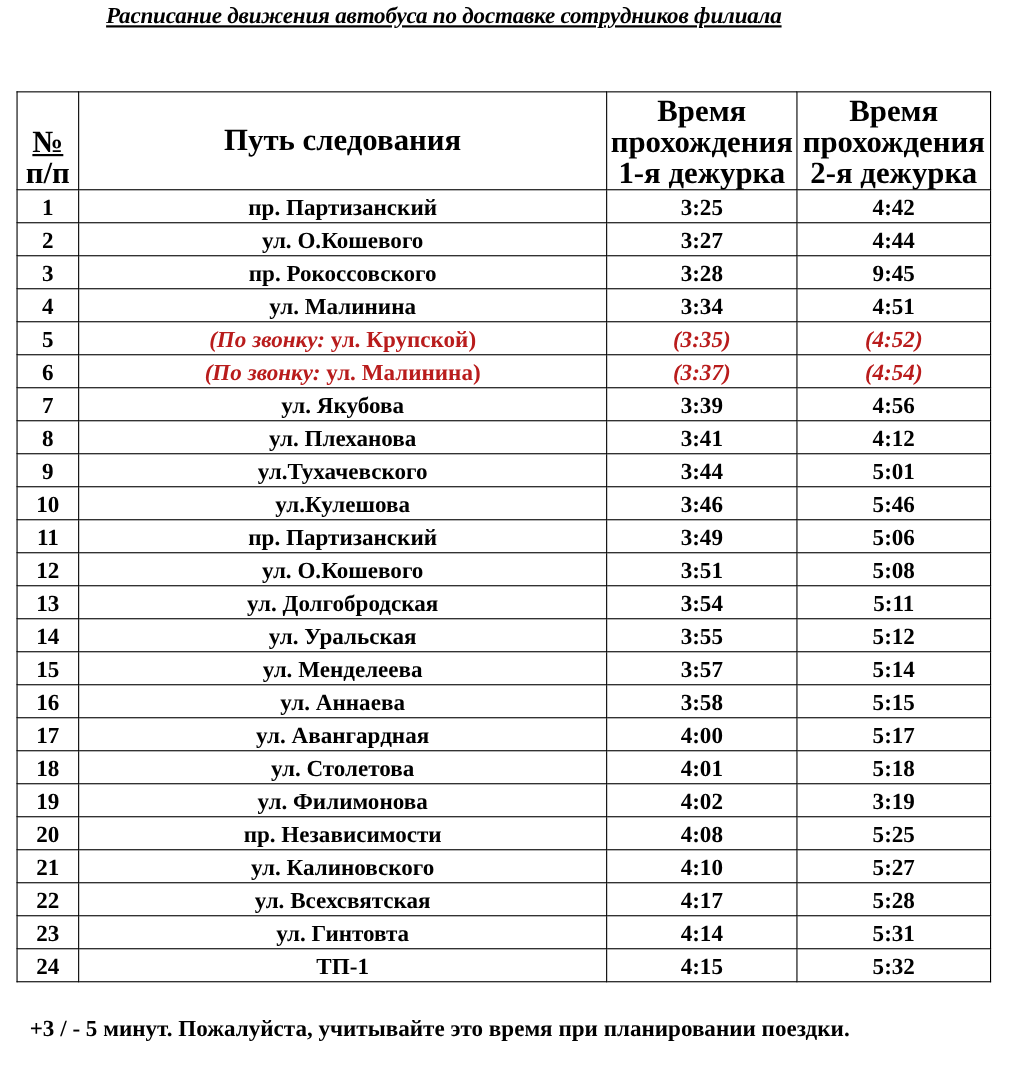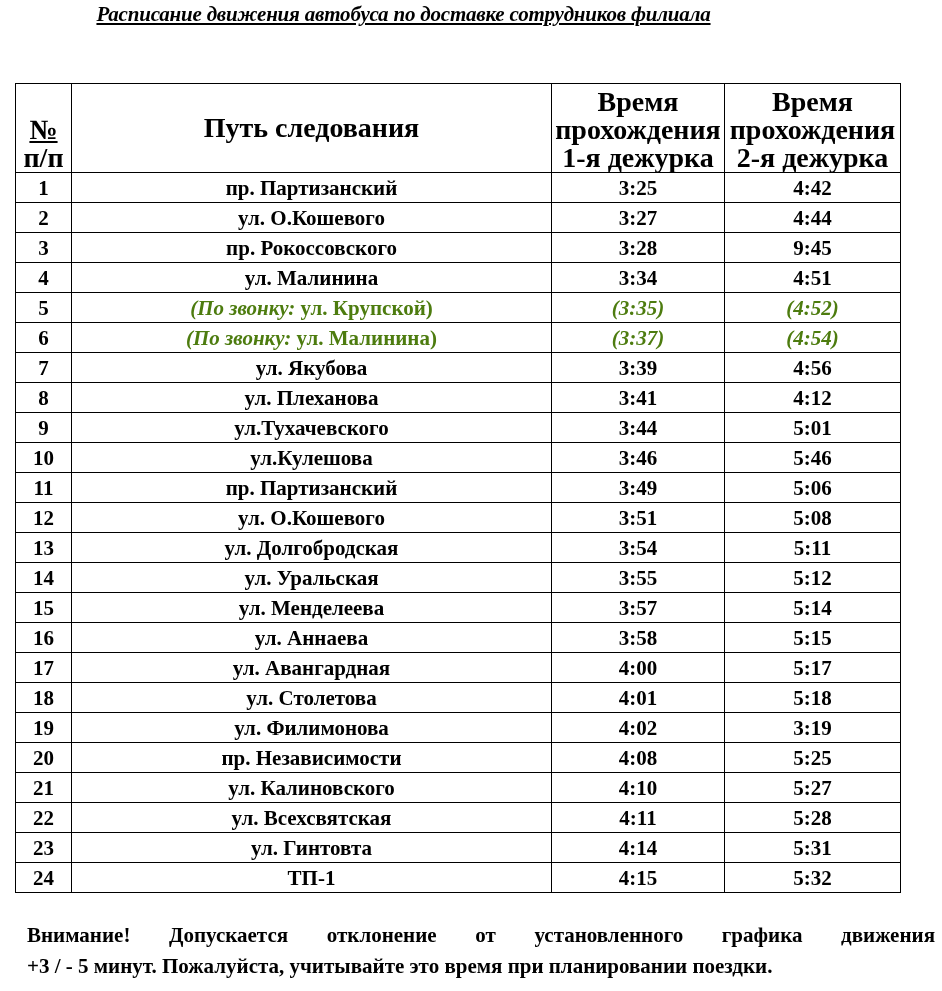--- a/index.html
+++ b/index.html
@@ -58,21 +58,21 @@
     }
     table.schedule th.num { vertical-align: bottom; }
     table.schedule th.route { vertical-align: middle; }
     table.schedule th.time { vertical-align: bottom; }
     table.schedule td { height: 29px; }
     col.c-num { width: 56px; }
     col.c-route { width: 480px; }
     col.c-t1 { width: 173px; }
     col.c-t2 { width: 176px; }
 
-    tr.on-call td { color: #4d7c0f; }
+    tr.on-call td { color: #b91c1c; }
     tr.on-call td.num { color: #000000; }
     .oc-italic { font-style: italic; }
 
     .notice {
       position: absolute;
       left: 27px;
       top: 920px;
       width: 908px;
       font-weight: bold;
       font-size: 21px;
@@ -248,34 +248,33 @@
     </tr>
     <tr>
       <td class="num">21</td>
       <td>ул. Калиновского</td>
       <td>4:10</td>
       <td>5:27</td>
     </tr>
     <tr>
       <td class="num">22</td>
       <td>ул. Всехсвятская</td>
-      <td>4:11</td>
+      <td>4:17</td>
       <td>5:28</td>
     </tr>
     <tr>
       <td class="num">23</td>
       <td>ул. Гинтовта</td>
       <td>4:14</td>
       <td>5:31</td>
     </tr>
     <tr>
       <td class="num">24</td>
       <td>ТП-1</td>
       <td>4:15</td>
       <td>5:32</td>
     </tr>
   </tbody>
 </table>
 
 <div class="notice">
-  <span class="first-line">Внимание! Допускается отклонение от установленного графика движения</span>
   <span class="second-line">+3 / - 5 минут. Пожалуйста, учитывайте это время при планировании поездки.</span>
 </div>
 
 </body></html>

